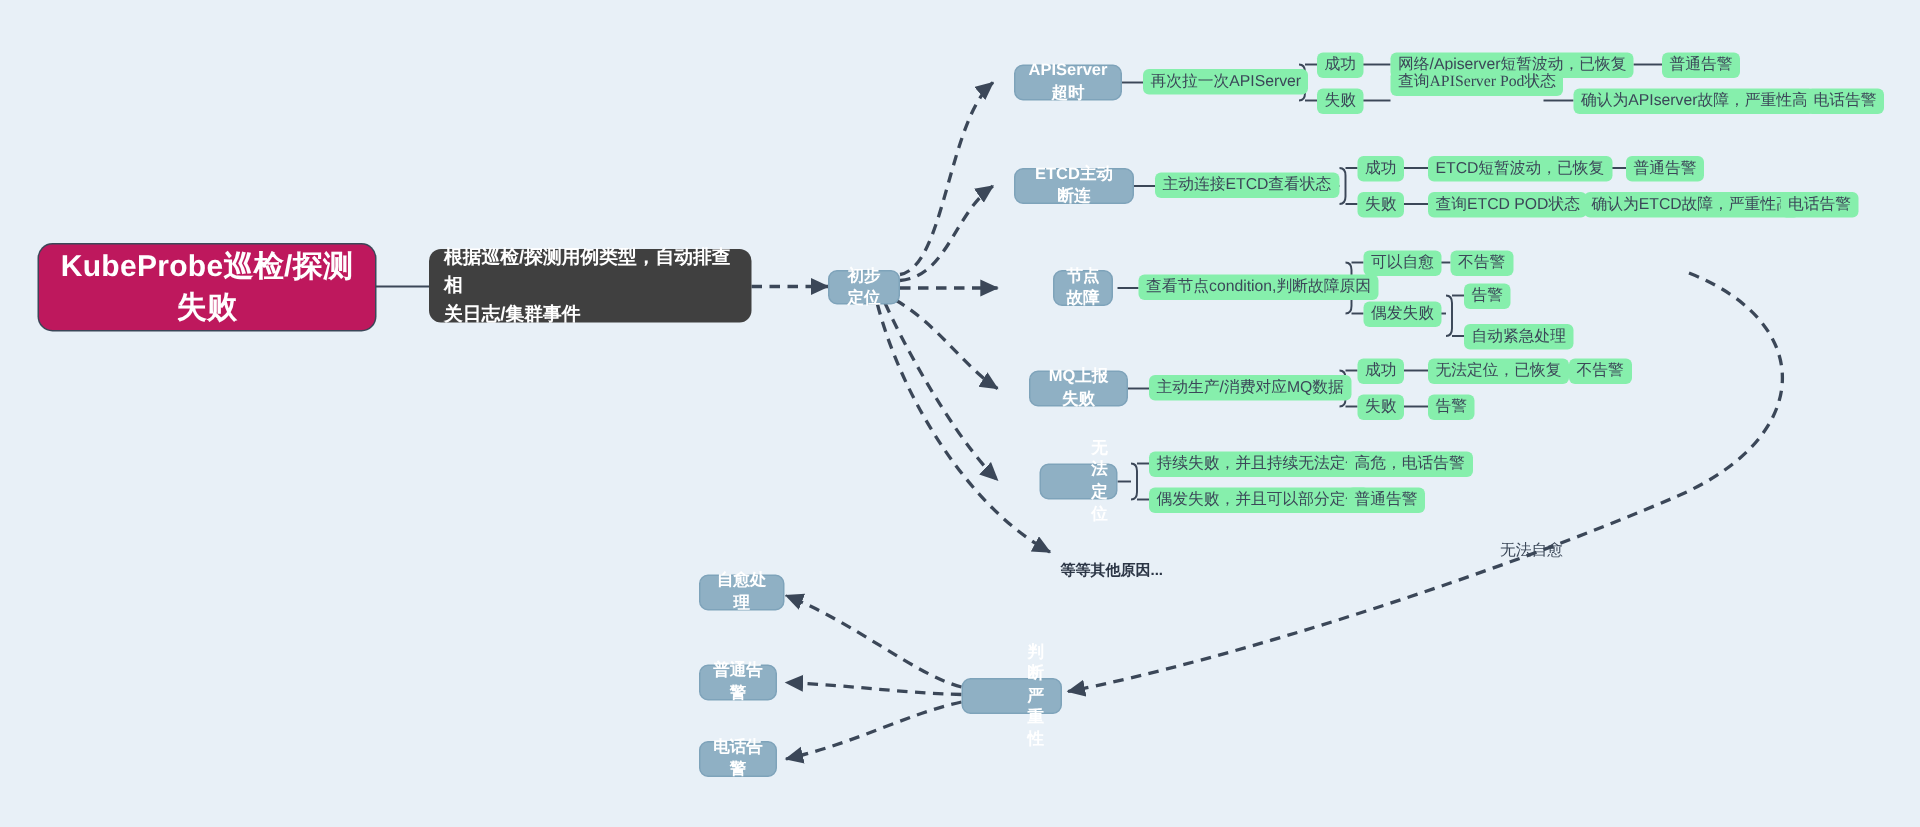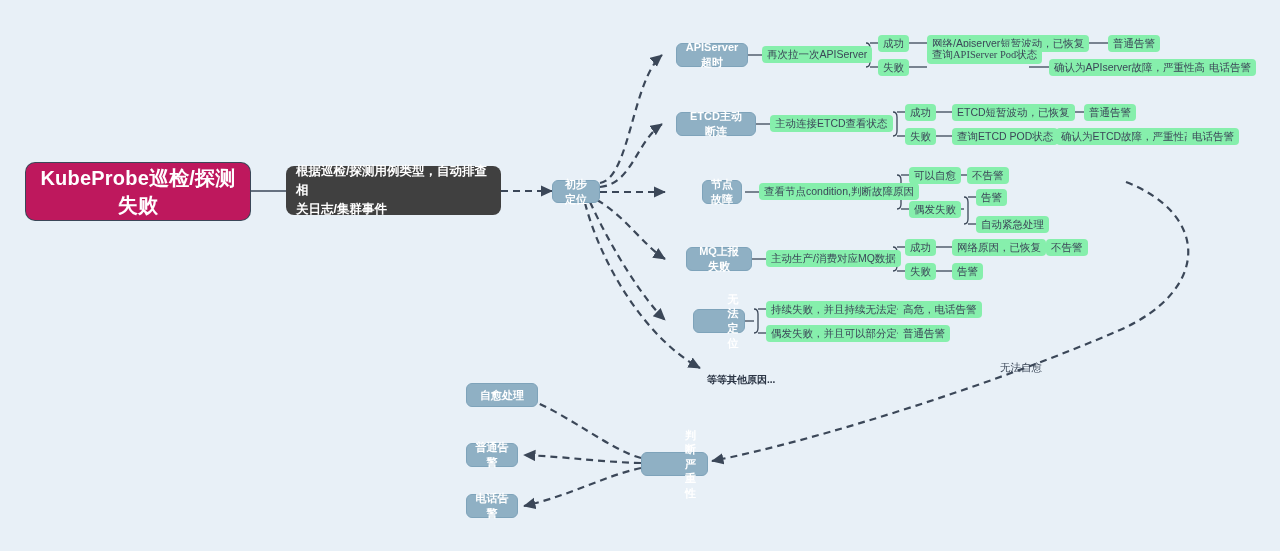--- a/index.html
+++ b/index.html
@@ -202,34 +202,34 @@
   <div class="pill" style="left:759px; top:183px;">查看节点condition,判断故障原因</div>
   <div class="pill" style="left:909px; top:167px;">可以自愈</div>
   <div class="pill" style="left:967px; top:167px;">不告警</div>
   <div class="pill" style="left:909px; top:201px;">偶发失败</div>
   <div class="pill" style="left:976px; top:189px;">告警</div>
   <div class="pill" style="left:976px; top:216px;">自动紧急处理</div>
 
   <div class="node teal-node" style="left:686px; top:247px; width:66px; height:24px;">MQ上报失败</div>
   <div class="pill" style="left:766px; top:250px;">主动生产/消费对应MQ数据</div>
   <div class="pill" style="left:905px; top:239px;">成功</div>
-  <div class="pill" style="left:952px; top:239px;">网络原因，已恢复</div>
+  <div class="pill" style="left:952px; top:239px;">无法定位，已恢复</div>
   <div class="pill" style="left:1046px; top:239px;">不告警</div>
   <div class="pill" style="left:905px; top:263px;">失败</div>
   <div class="pill" style="left:952px; top:263px;">告警</div>
 
   <div class="node teal-node" style="left:693px; top:309px; width:52px; height:24px;padding-left:36px;">无法定位</div>
   <div class="pill" style="left:766px; top:301px;">持续失败，并且持续无法定位</div>
   <div class="pill" style="left:898px; top:301px;">高危，电话告警</div>
   <div class="pill" style="left:766px; top:325px;">偶发失败，并且可以部分定位</div>
   <div class="pill" style="left:898px; top:325px;">普通告警</div>
 
   <div class="bold-label" style="left:707px; top:373px;">等等其他原因...</div>
 
   <div class="plain-label" style="left:1000px; top:361px;">无法自愈</div>
 
   <div class="node teal-node" style="left:641px; top:452px; width:67px; height:24px;padding-left:40px;">判断严重性</div>
 
-  <div class="node teal-node" style="left:466px; top:383px; width:72px; height:24px;">自愈处理</div>
+  <div class="node teal-node" style="left:466px; top:383px; width:57px; height:24px;">自愈处理</div>
   <div class="node teal-node" style="left:466px; top:443px; width:52px; height:24px;">普通告警</div>
   <div class="node teal-node" style="left:466px; top:494px; width:52px; height:24px;">电话告警</div>
 
 </div>
 
 </body></html>

